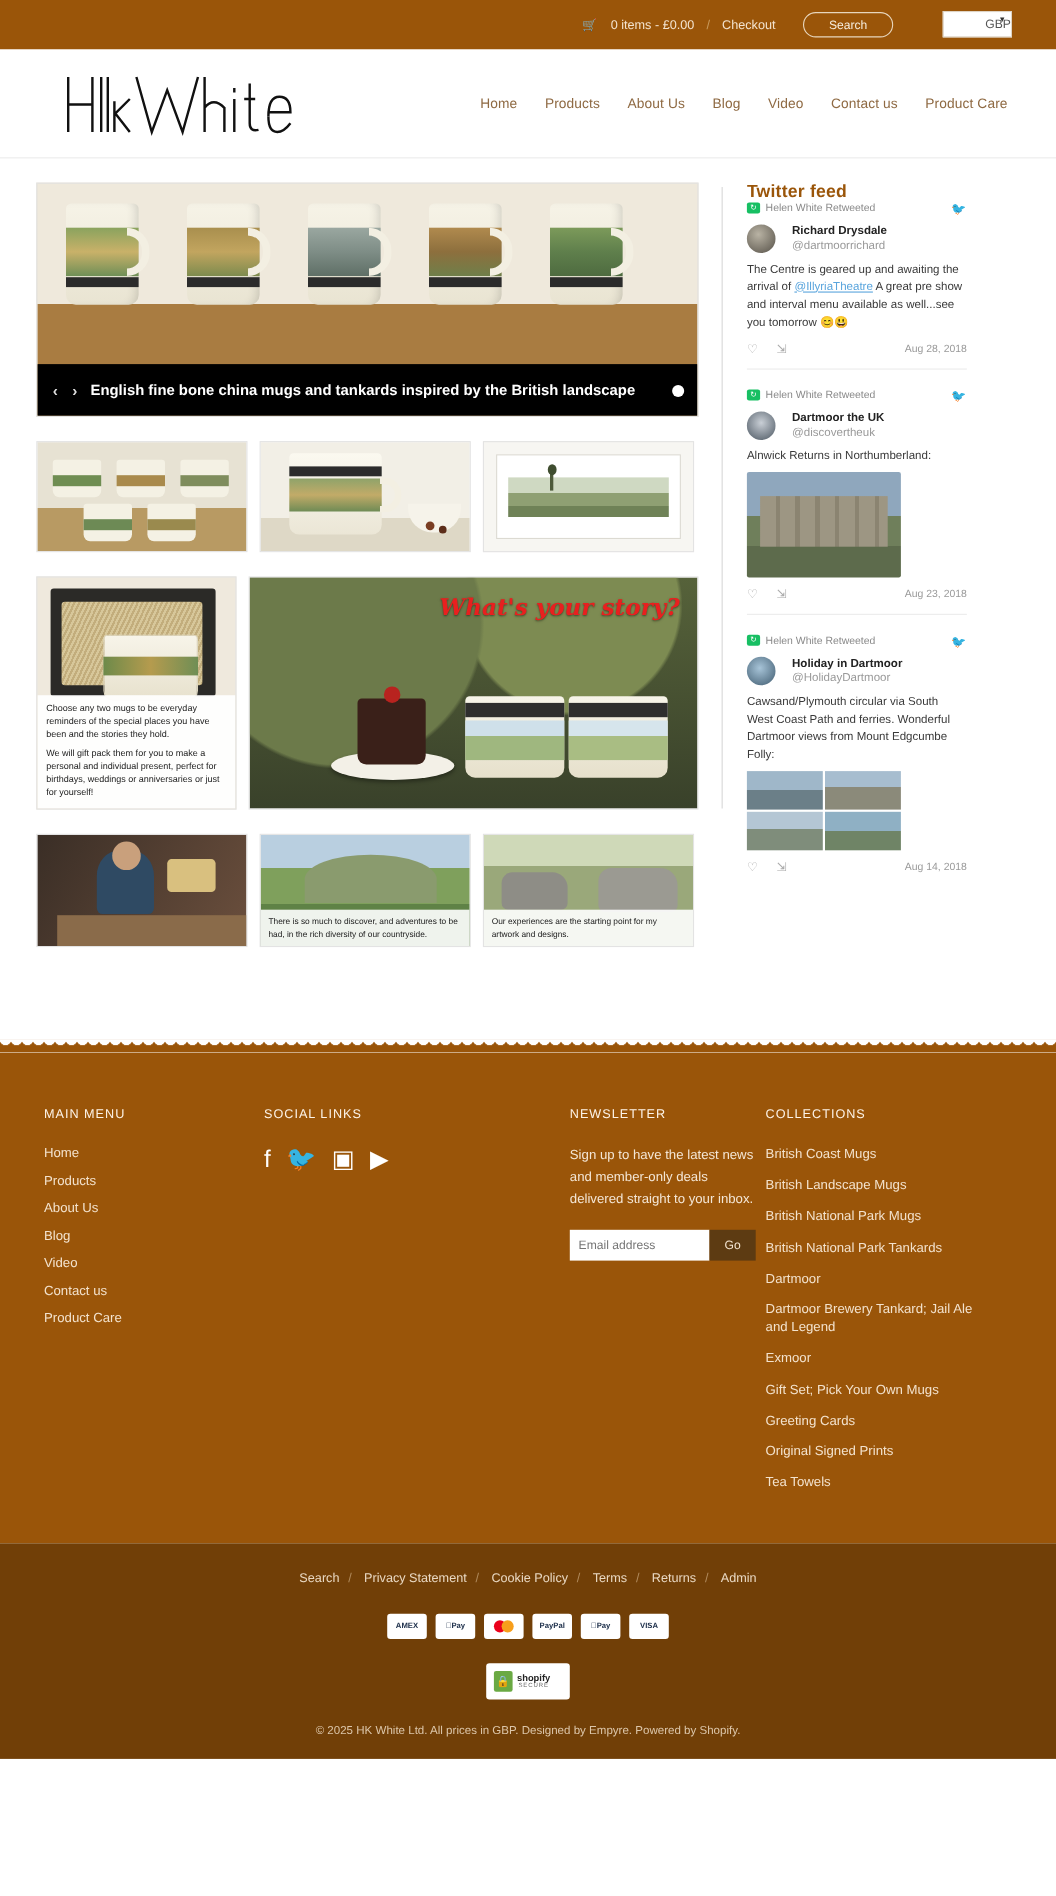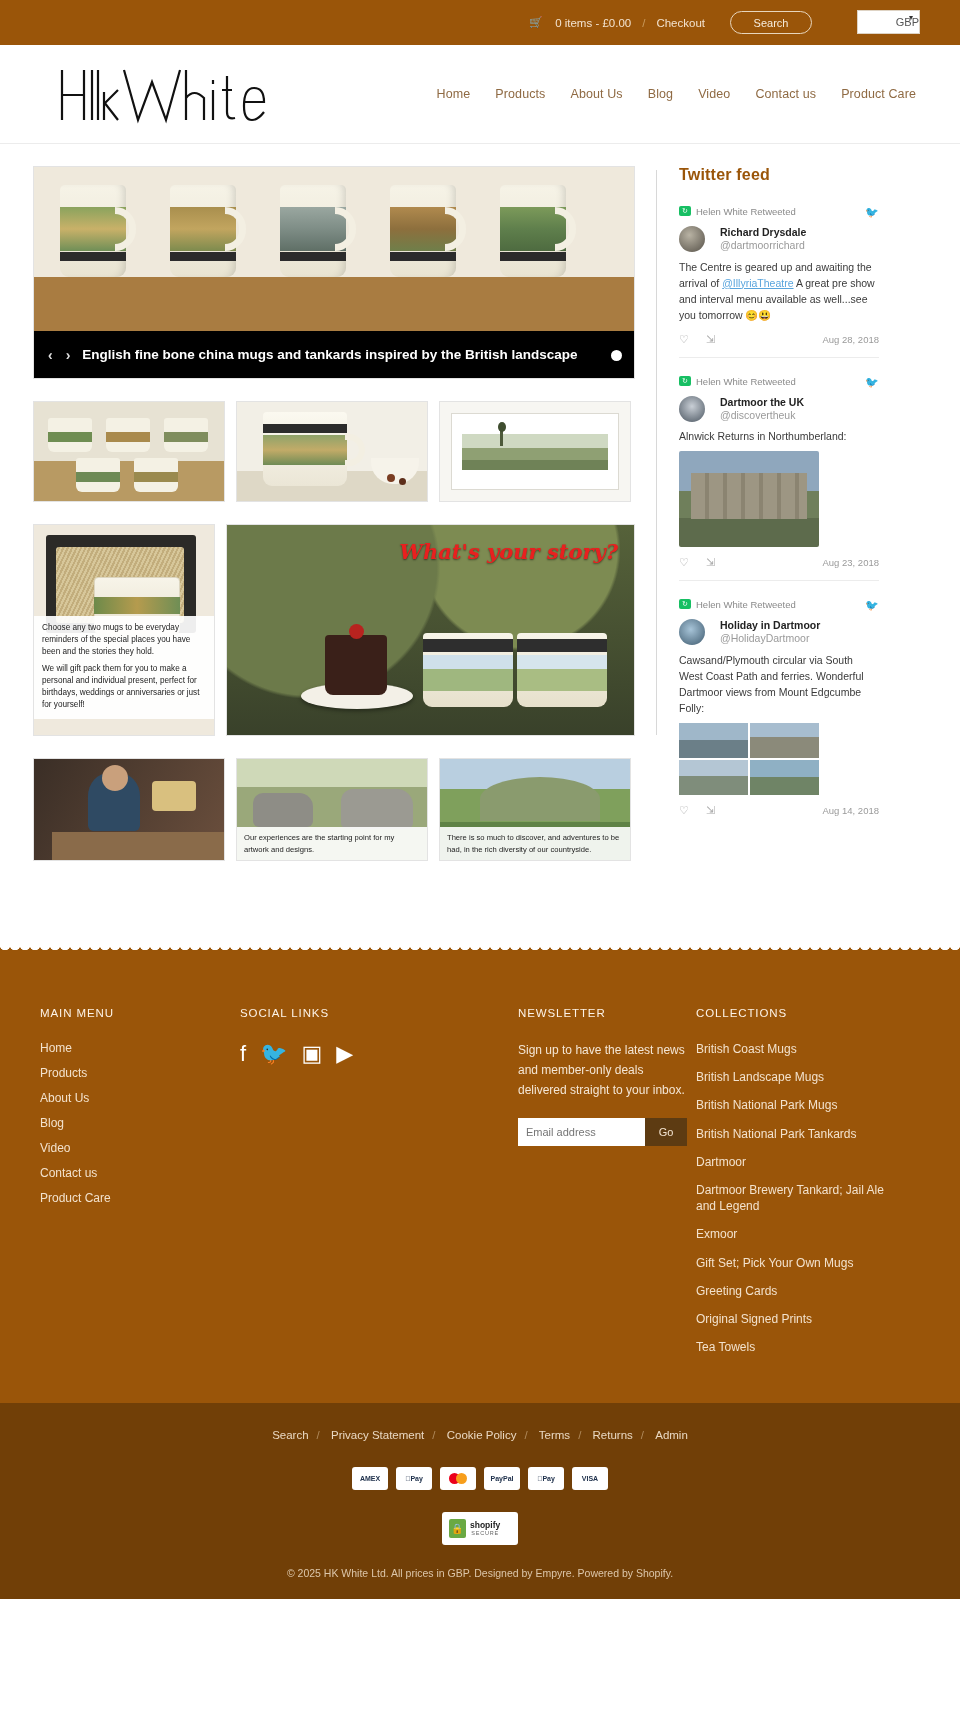--- a/index.html
+++ b/index.html
@@ -158,21 +158,21 @@
     position: absolute; left: 60px; top: 52px; width: 86px; height: 60px;
     background: linear-gradient(#f7f4e9,#e7e1cd);
     border-radius: 4px 4px 9px 9px;
     border: 1px solid #ddd6c0;
   }
   .promo-left .gband {
     position: absolute; left: 60px; top: 72px; width: 86px; height: 17px;
     background: linear-gradient(90deg,#6d8a4a,#b59b4e,#6f8e55);
   }
   .promo-text {
-    position: absolute; left: 0; right: 0; bottom: 16px;
+    position: absolute; left: 0; right: 0; bottom: 0;
     background: rgba(255,255,255,.92);
     padding: 6px 8px 8px;
     font-size: 8.2px; line-height: 1.45; color: #222;
   }
   .promo-text p + p { margin-top: 6px; }
 
   .promo-right {
     width: 431px; height: 212px;
     border: 1px solid #e3e3e3; position: relative; overflow: hidden;
     background:
@@ -220,21 +220,21 @@
   .cap2 {
     position: absolute; left: 0; right: 0; bottom: 0;
     background: rgba(255,255,255,.9);
     padding: 5px 7px;
     font-size: 7.6px; line-height: 1.5; color: #222;
   }
 
   
   .tw-title {
     color: #9a5509; font-size: 16px; font-weight: bold;
-    margin-bottom: 22px; letter-spacing: .2px;
+    letter-spacing: .2px;
   }
   .tweet { margin-bottom: 18px; font-size: 10.5px; color: #3a3a3a; }
   .rt-line { display: flex; align-items: flex-start; gap: 5px; margin-bottom: 7px; }
   .rt-badge {
     width: 12px; height: 10px; background: #17bf63; border-radius: 2px;
     font-size: 7px; color: #fff; display: flex; align-items: center; justify-content: center;
   }
   .rt-text { color: #8a8a8a; font-size: 9.5px; }
   .bird { margin-left: auto; color: #8dc6e8; font-size: 11px; }
   .author-row { display: flex; gap: 15px; align-items: flex-start; margin-bottom: 7px; }
@@ -479,28 +479,28 @@
       </div>
     </div>
 
     <div class="grid3b">
       <div class="tile2" style="background:linear-gradient(120deg,#3a2e26,#6b4f3d);">
         <div style="position:absolute;left:54px;top:14px;width:52px;height:58px;background:#2f4a63;border-radius:40% 40% 10% 10%;"></div>
         <div style="position:absolute;left:68px;top:6px;width:26px;height:26px;border-radius:50%;background:#c9a07c;"></div>
         <div style="position:absolute;left:118px;top:22px;width:44px;height:30px;background:#d9c07f;border-radius:4px;"></div>
         <div style="position:absolute;left:18px;bottom:0;right:0;height:28px;background:#8a6b4a;"></div>
       </div>
+      <div class="tile2" style="background:linear-gradient(#b9cfe0 0 30%,#7fa05c 30% 62%,#5f8246 62% 100%);">
+        <div style="position:absolute;left:40px;top:18px;width:120px;height:44px;background:#8a9b6e;border-radius:60% 60% 0 0;"></div>
+        <div class="cap2">There is so much to discover, and adventures to be had, in the rich diversity of our countryside.</div>
+      </div>
       <div class="tile2" style="background:linear-gradient(#cfd9b8 0 28%,#9aa87a 28% 100%);">
         <div style="position:absolute;left:16px;top:34px;width:60px;height:34px;background:#8e8d86;border-radius:10px 14px 6px 6px;"></div>
         <div style="position:absolute;left:104px;top:30px;width:72px;height:40px;background:#9b9a92;border-radius:12px 16px 6px 6px;"></div>
         <div class="cap2">Our experiences are the starting point for my artwork and designs.</div>
-      </div>
-      <div class="tile2" style="background:linear-gradient(#b9cfe0 0 30%,#7fa05c 30% 62%,#5f8246 62% 100%);">
-        <div style="position:absolute;left:40px;top:18px;width:120px;height:44px;background:#8a9b6e;border-radius:60% 60% 0 0;"></div>
-        <div class="cap2">There is so much to discover, and adventures to be had, in the rich diversity of our countryside.</div>
       </div>
     </div>
   </div>
 
   <div class="side">
     <div class="tw-title">Twitter feed</div>
 
     <div class="tweet">
       <div class="rt-line">
         <span class="rt-badge">↻</span>

